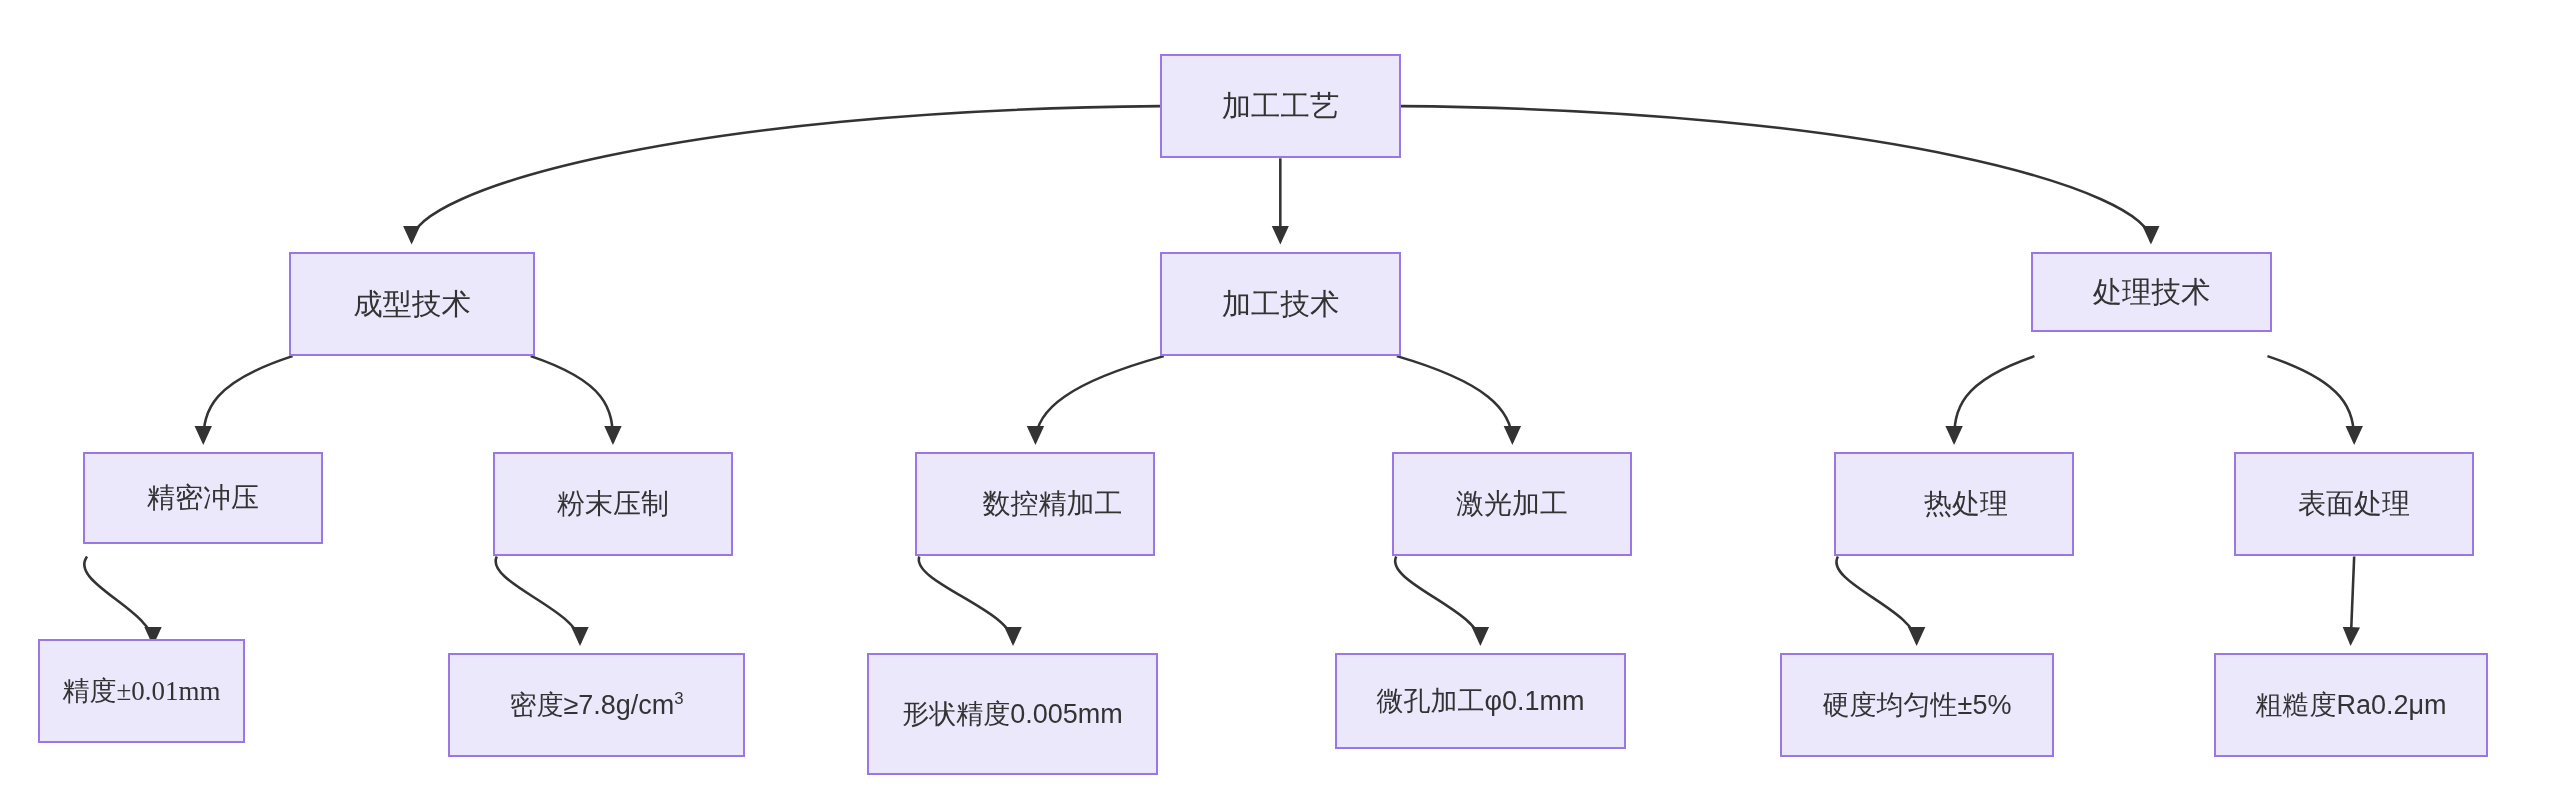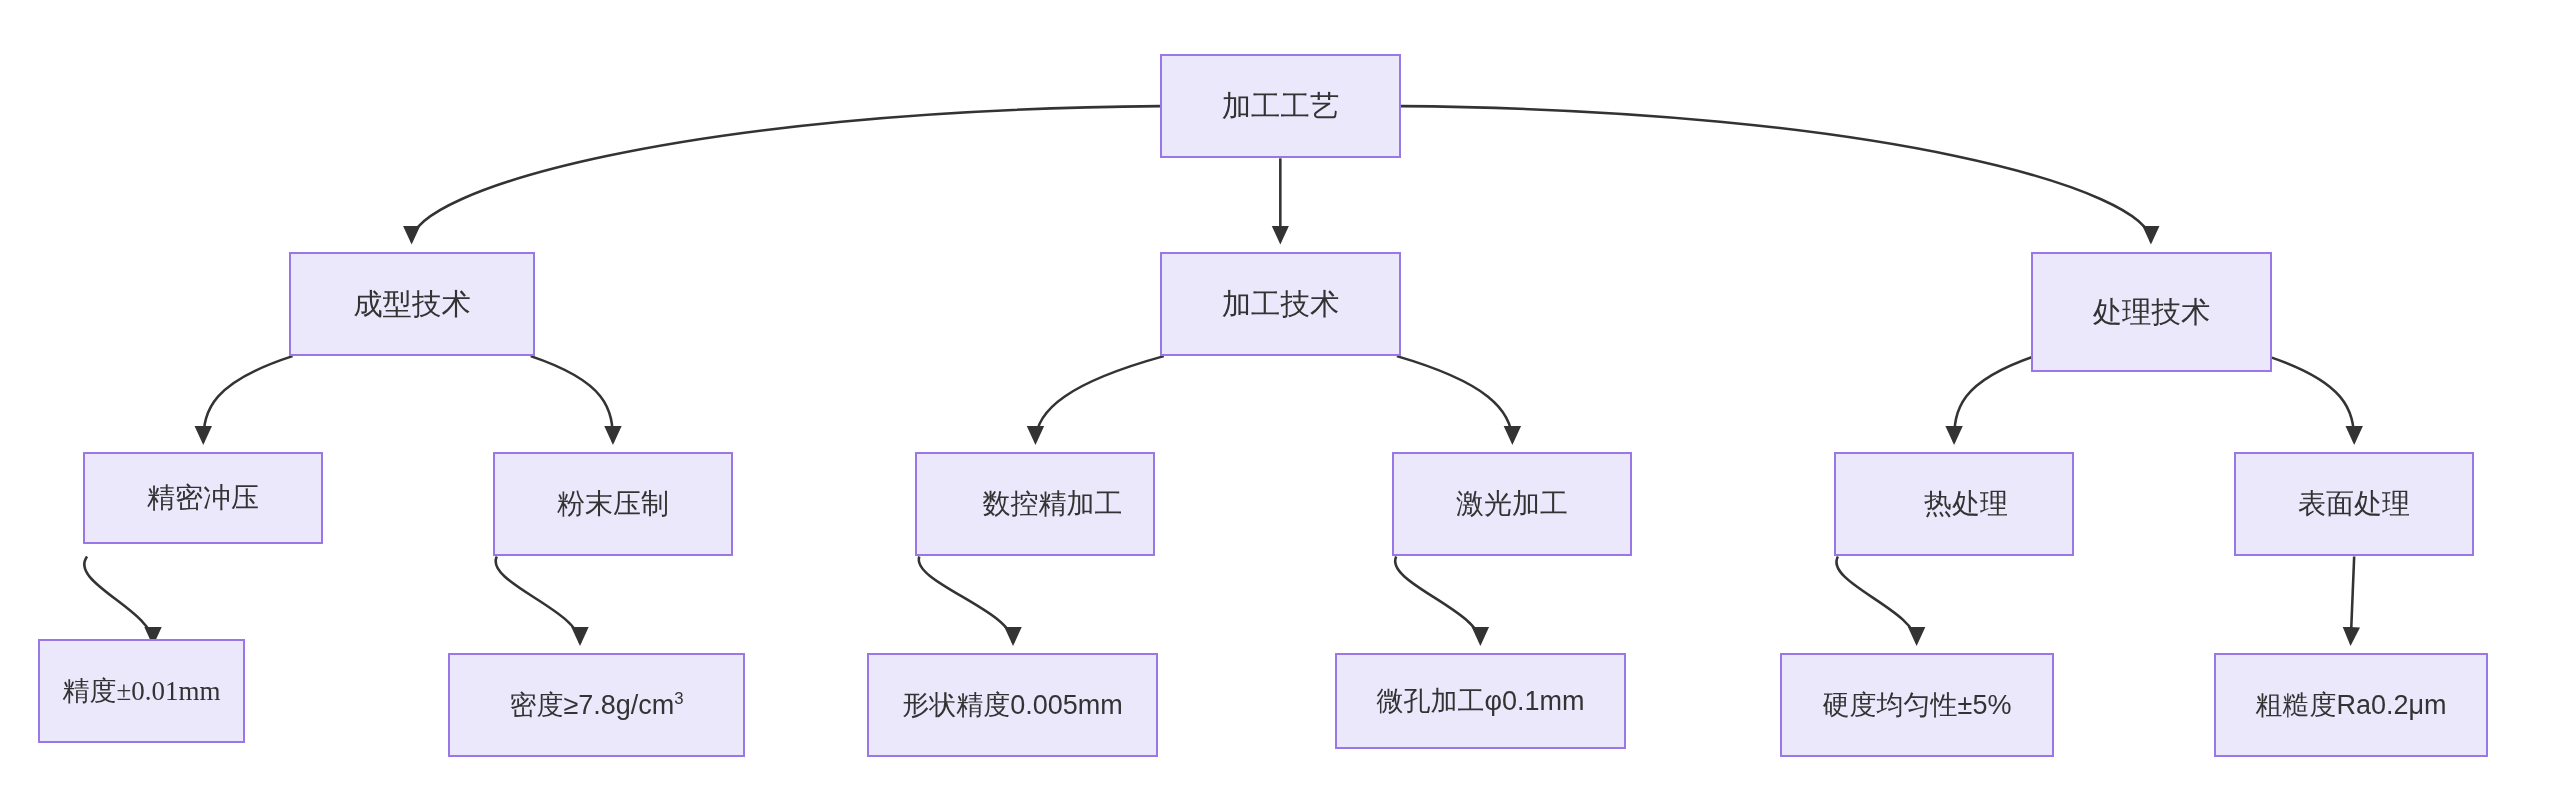--- a/index.html
+++ b/index.html
@@ -83,21 +83,21 @@
   <div id="node-layer">
       <div class="node lvl0" style="left: 1160px; top: 54px; width: 241px; height: 104px;">
         <span class="node-label">加工工艺</span>
       </div>
       <div class="node lvl1" style="left: 289px; top: 252px; width: 246px; height: 104px;">
         <span class="node-label">成型技术</span>
       </div>
       <div class="node lvl1" style="left: 1160px; top: 252px; width: 241px; height: 104px;">
         <span class="node-label">加工技术</span>
       </div>
-      <div class="node lvl1" style="left: 2031px; top: 252px; width: 241px; height: 120px;">
+      <div class="node lvl1" style="left: 2031px; top: 252px; width: 241px; height: 80px;">
         <span class="node-label">处理技术</span>
       </div>
       <div class="node lvl2" style="left: 83px; top: 452px; width: 240px; height: 92px;">
         <span class="node-label">精密冲压</span>
       </div>
       <div class="node lvl2" style="left: 493px; top: 452px; width: 240px; height: 104px;">
         <span class="node-label">粉末压制</span>
       </div>
       <div class="node lvl2" style="left: 915px; top: 452px; width: 240px; height: 104px; padding-left: 35px;">
         <span class="node-label">数控精加工</span>
@@ -110,21 +110,21 @@
       </div>
       <div class="node lvl2" style="left: 2234px; top: 452px; width: 240px; height: 104px;">
         <span class="node-label">表面处理</span>
       </div>
       <div class="node lvl3" style="left: 38px; top: 639px; width: 207px; height: 104px; font-family: Liberation Serif, serif;">
         <span class="node-label">精度±0.01mm</span>
       </div>
       <div class="node lvl3" style="left: 448px; top: 653px; width: 297px; height: 104px;">
         <span class="node-label">密度≥7.8g/cm<sup>3</sup></span>
       </div>
-      <div class="node lvl3" style="left: 867px; top: 653px; width: 291px; height: 104px;">
+      <div class="node lvl3" style="left: 867px; top: 653px; width: 291px; height: 122px;">
         <span class="node-label">形状精度0.005mm</span>
       </div>
       <div class="node lvl3" style="left: 1335px; top: 653px; width: 291px; height: 96px;">
         <span class="node-label">微孔加工φ0.1mm</span>
       </div>
       <div class="node lvl3" style="left: 1780px; top: 653px; width: 274px; height: 104px;">
         <span class="node-label">硬度均匀性±5%</span>
       </div>
       <div class="node lvl3" style="left: 2214px; top: 653px; width: 274px; height: 104px;">
         <span class="node-label">粗糙度Ra0.2μm</span>

